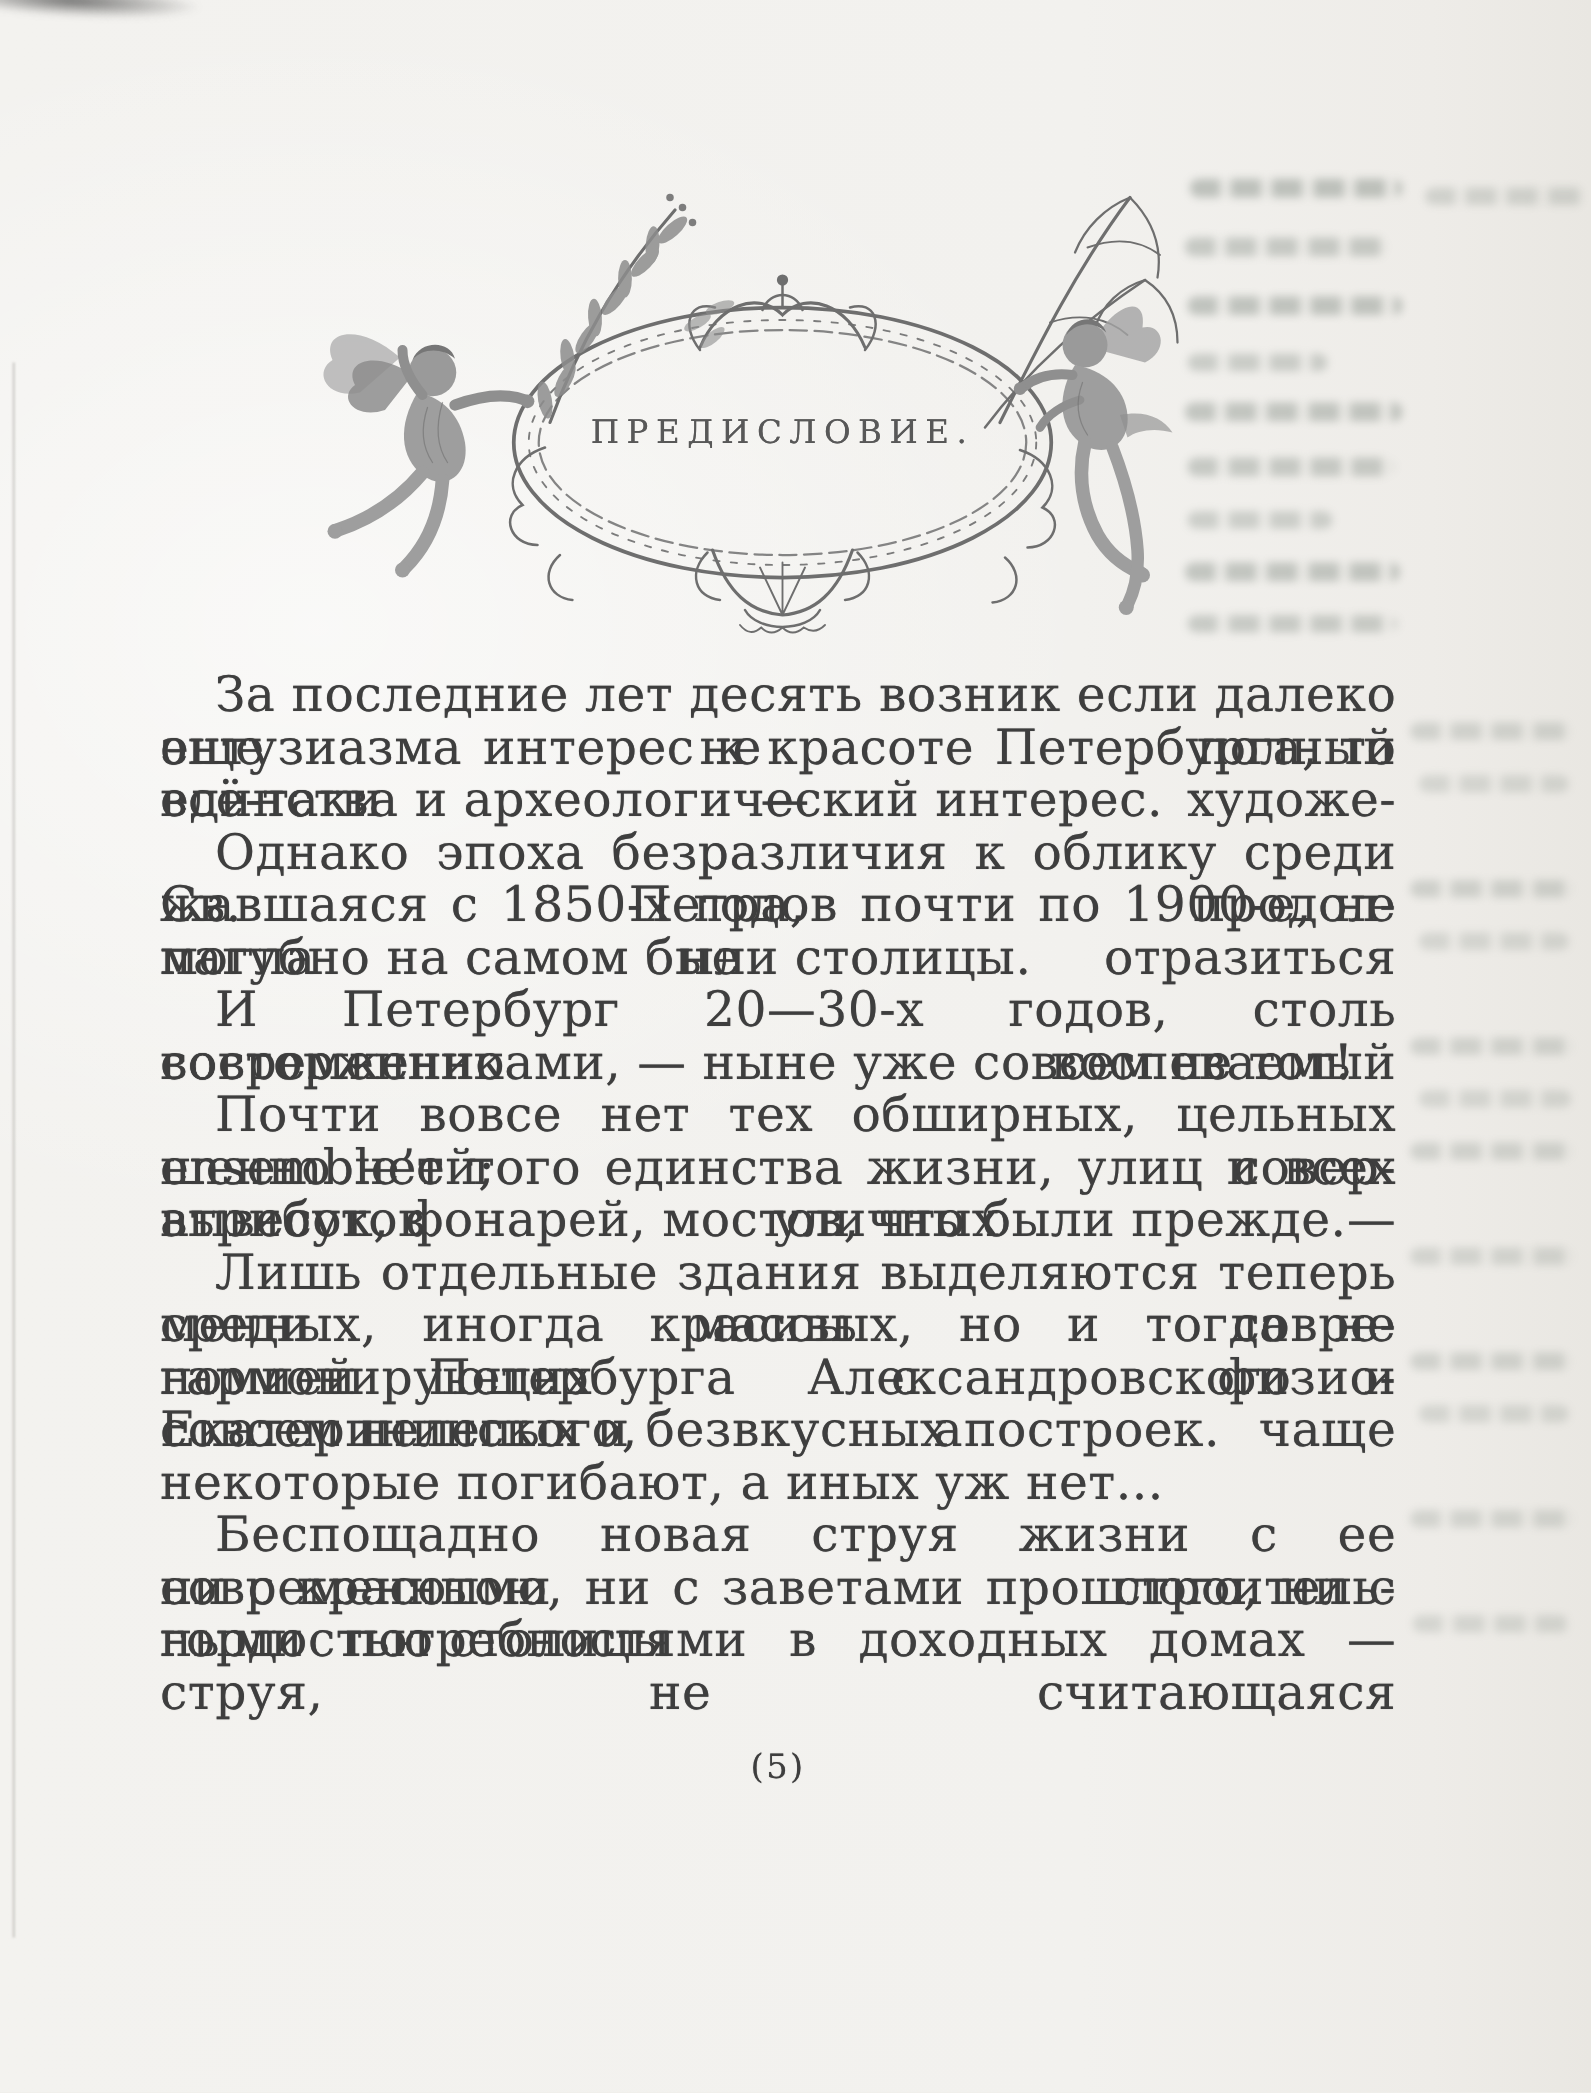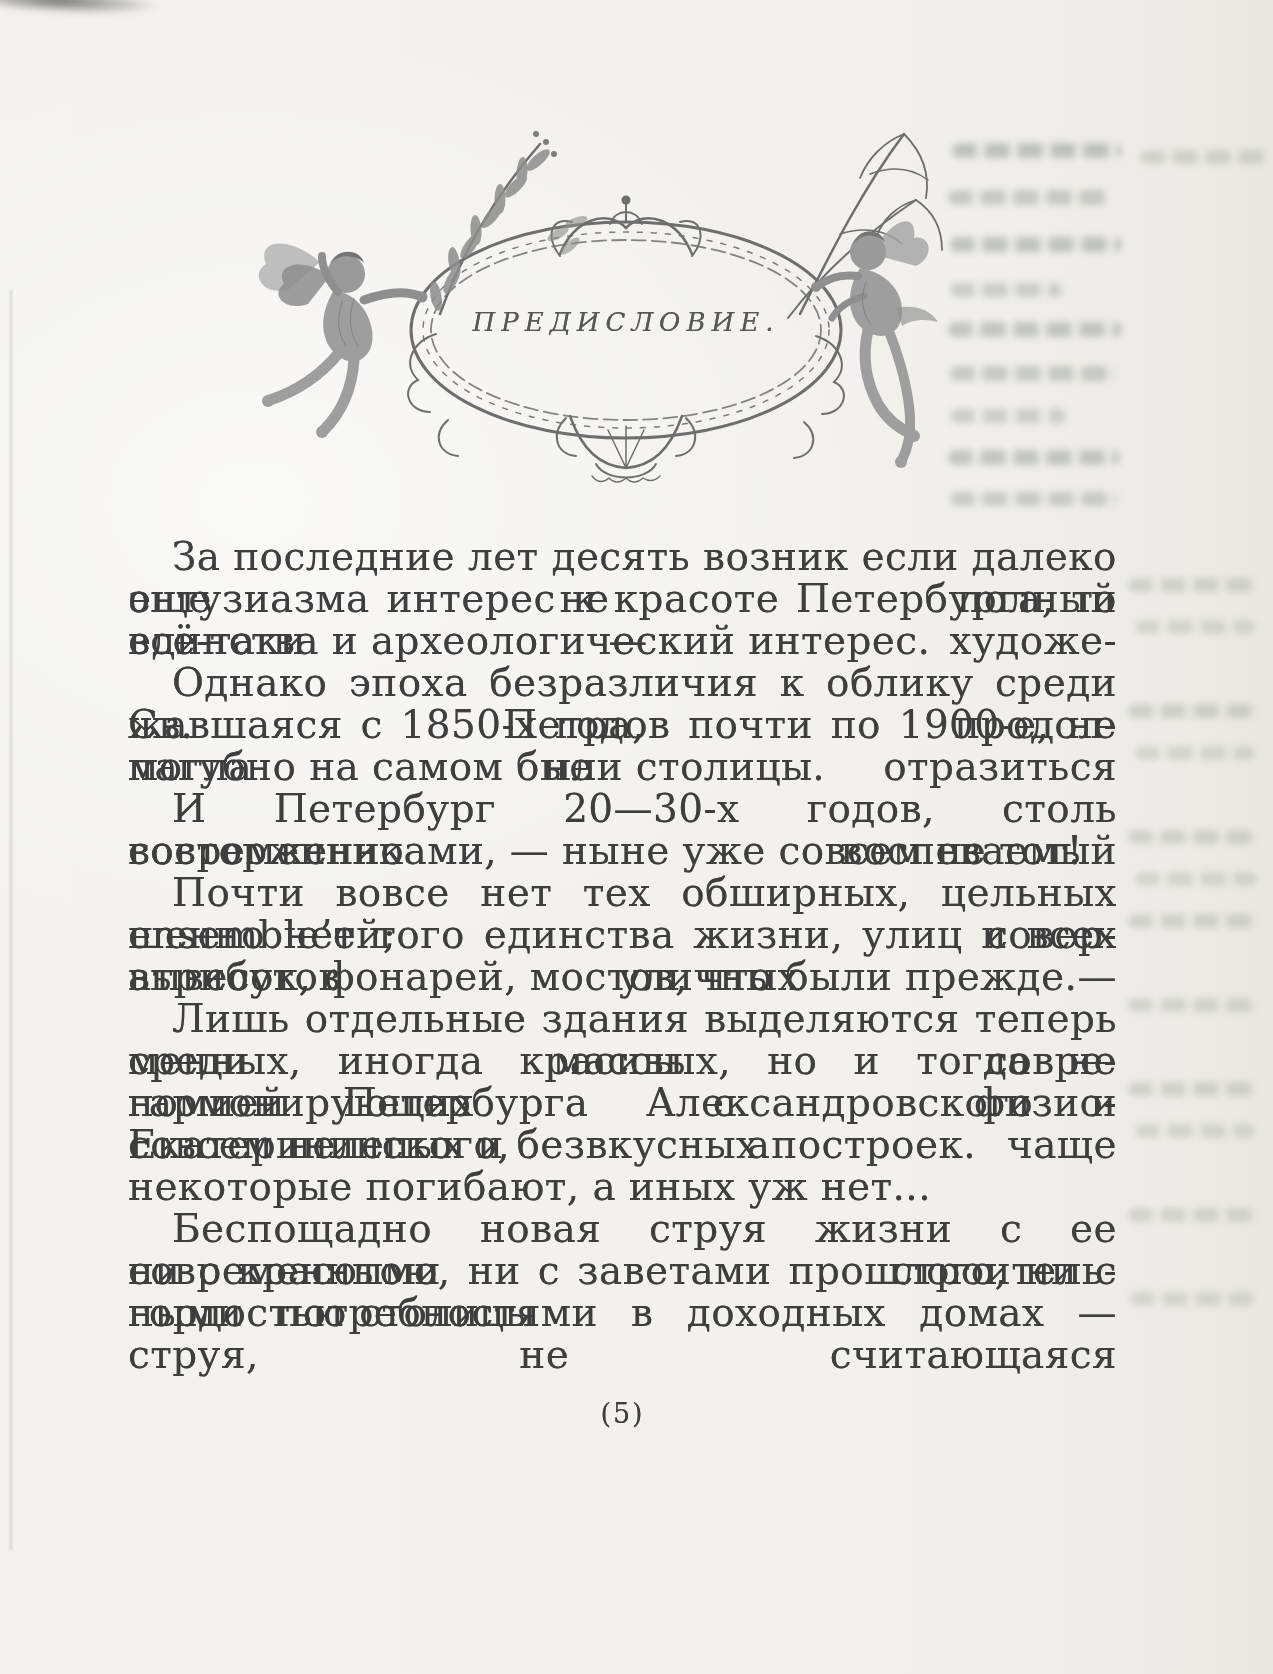--- a/index.html
+++ b/index.html
@@ -25,21 +25,21 @@
     position:absolute;left:10px;top:290px;width:2px;height:1260px;
     background:rgba(150,146,140,.35);filter:blur(1px);
   }
   .ghost-layer{position:absolute;inset:0;}
   .ghost-line{
     position:absolute;border-radius:7px;filter:blur(3.5px);
     background:repeating-linear-gradient(90deg,
       rgba(122,132,124,.85) 0 24px, rgba(122,132,124,.12) 24px 33px);
   }
   
-  .vignette{position:absolute;left:240px;top:104px;width:720px;height:400px;font-style:italic;}
+  .vignette{position:absolute;left:240px;top:128px;width:720px;height:400px;}
   .vignette svg{position:absolute;inset:0;}
   .vignette-title{
     position:absolute;left:386px;top:203px;transform:translateX(-50%);
     font-size:26px;letter-spacing:6px;color:#585858;white-space:nowrap;
     text-shadow:0 0 .5px rgba(80,80,80,.8);
   }
   
   .body-text{
     position:absolute;left:128px;top:536px;width:989px;
     font-size:39px;line-height:42px;color:var(--ink,#3e3e3e);

